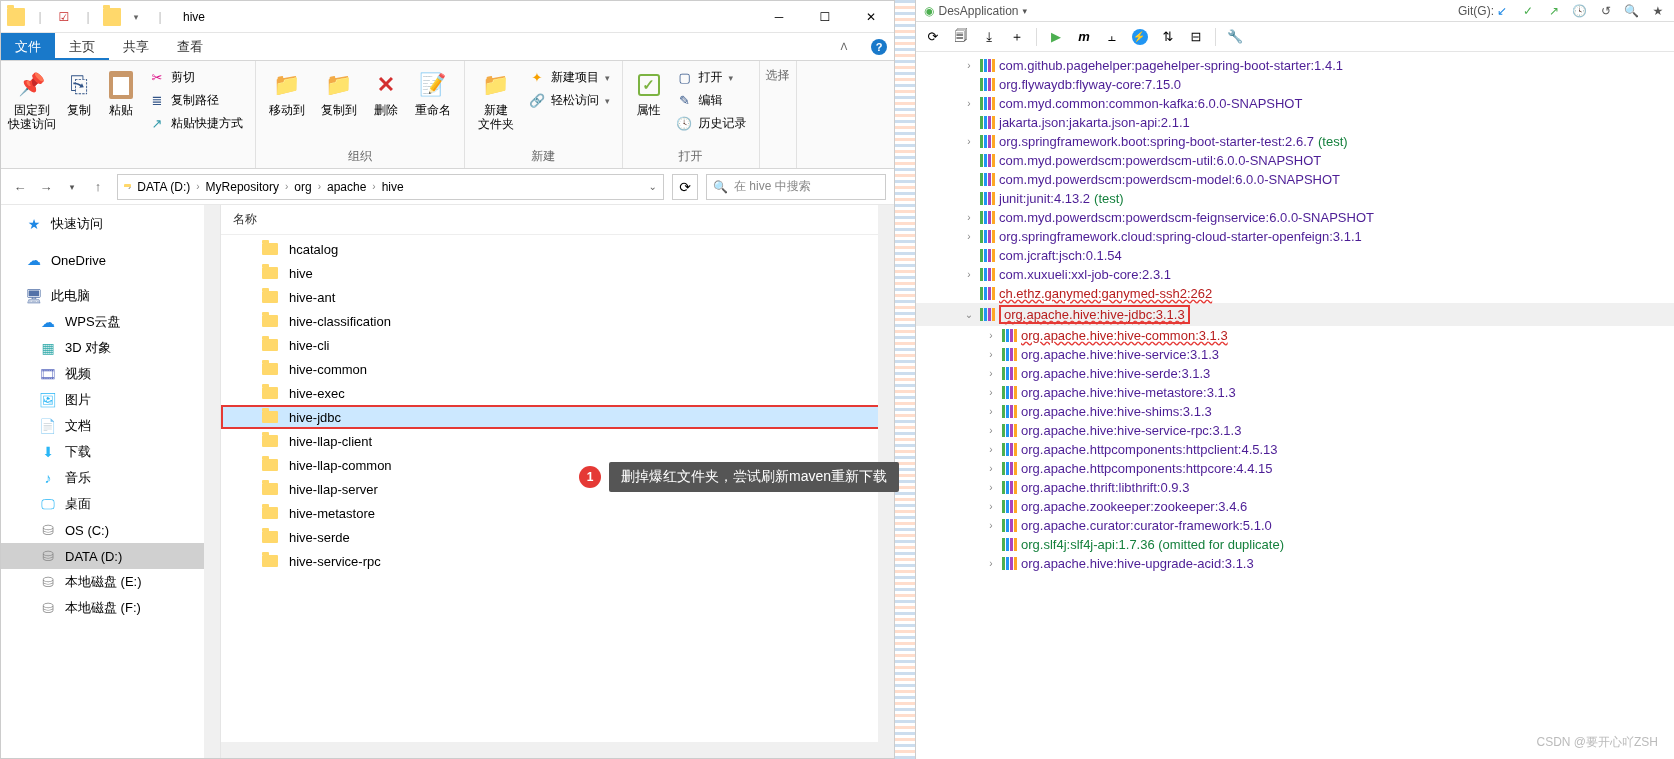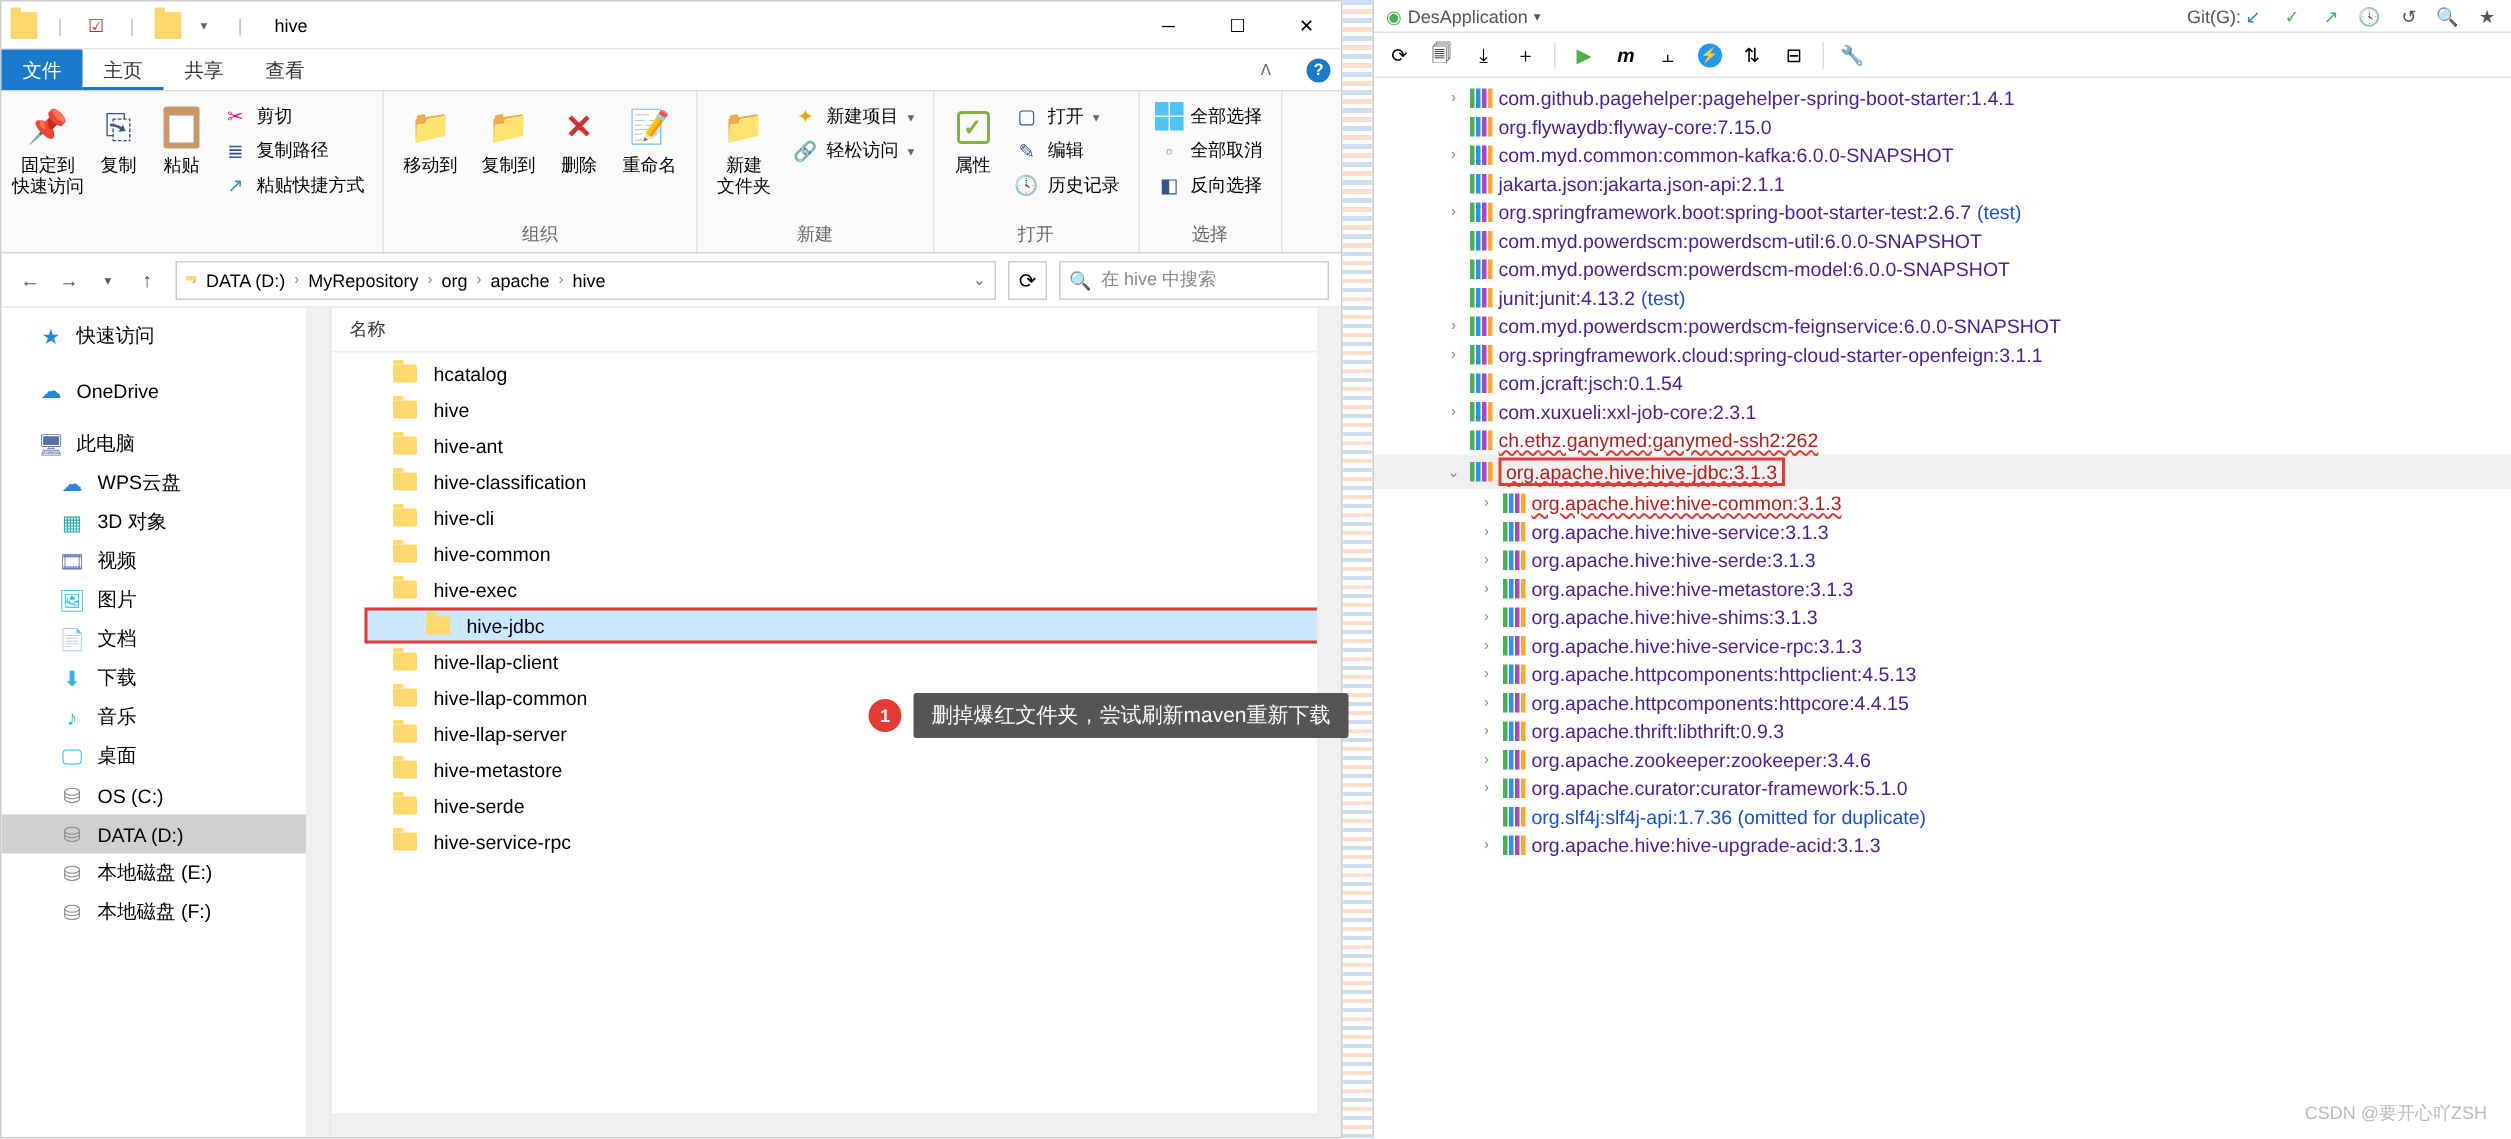--- a/index.html
+++ b/index.html
@@ -56,21 +56,21 @@
 .navitem.lvl1 { padding-left: 38px; }
 .navitem.sel { background: #d0d0d0; }
 .navitem .ni-ico { width: 18px; height: 18px; display: flex; align-items: center; justify-content: center; font-size: 14px; }
 .navgroup-gap { height: 10px; }
 
 .filepane { flex: 1; overflow: auto; position: relative; }
 .filepane .header { padding: 6px 12px; font-size: 12px; color: #333; border-bottom: 1px solid #eee; }
 .file-list { padding: 2px 0; }
 .file-row { display: flex; align-items: center; gap: 10px; padding: 3px 12px 3px 40px; font-size: 13px; }
 .file-row .fico { width: 18px; height: 18px; display: flex; align-items: center; justify-content: center; color: #f7c653; font-size: 16px; }
-.file-row.sel { background: #cce8ff; border: 2px solid #e53935; padding: 1px 10px 1px 38px; margin-left: 22px; }
+.file-row.sel { background: #cce8ff; border: 2px solid #e53935; padding: 1px 10px 1px 38px; }
 .filepane .scrollbar-r { position: absolute; right: 0; top: 0; width: 16px; height: 100%; background: #f0f0f0; }
 .filepane .scrollbar-b { position: absolute; left: 0; bottom: 0; height: 16px; width: calc(100% - 16px); background: #f0f0f0; }
 
 
 .annotation { position: absolute; left: 578px; top: 461px; display: flex; align-items: center; z-index: 50; }
 .annotation .badge { width: 22px; height: 22px; border-radius: 50%; background: #e53935; color: #fff; display: flex; align-items: center; justify-content: center; font-size: 12px; font-weight: bold; margin-right: 8px; }
 .annotation .bubble { background: #555; color: #fff; padding: 6px 12px; font-size: 14px; border-radius: 2px; white-space: nowrap; }
 
 
 .minimap { width: 20px; background: repeating-linear-gradient(0deg, #cde 0 3px, #fff 3px 6px, #fdc 6px 9px, #fff 9px 12px); }
@@ -93,21 +93,21 @@
 .mrow { display: flex; align-items: center; gap: 4px; font-size: 13px; padding: 2px 0; white-space: nowrap; }
 .mrow .indent { display: inline-block; }
 .mrow .chev { width: 14px; text-align: center; color: #888; font-size: 10px; }
 .mrow .libico { display: inline-flex; gap: 1px; }
 .mrow .libico span { width: 3px; height: 13px; }
 .mrow .b1 { background: #4caf50; }
 .mrow .b2 { background: #2196f3; }
 .mrow .b3 { background: #ab47bc; }
 .mrow .b4 { background: #ffa726; }
 .mrow .txt { color: #4c1d95; }
-.mrow .dim { color: #1d4ed8; }
+.mrow .dim { color: #15803d; }
 .mrow .err { color: #b71c1c; text-decoration: underline wavy #e53935; }
 .mrow.boxed .txt { border: 2px solid #e53935; padding: 0 3px; }
 .mrow.sel { background: #f0f0f0; }
 
 .watermark { position: absolute; right: 16px; bottom: 8px; color: #bbb; font-size: 12px; }
 
 
 .folder-ico { position: relative; width:16px; height:12px; background:#ffd86b; border-radius:1px; }
 .folder-ico::before { content:''; position:absolute; top:-3px; left:0; width:7px; height:3px; background:#ffd86b; border-radius:1px 1px 0 0; }
 
@@ -264,43 +264,20 @@
           <div class="rmini">
               <span class="ico" style="color:#358">🕓</span>
               <span>历史记录</span>
             </div>
         </div>
       </div>
       <div class="group-label">打开</div>
     </div>
 
     <div class="ribbon-group">
-      <div class="items">
-        <div class="rmini-col">
-          <div class="rmini">
-              <span class="ico">
-                <span class="sel-grid">
-                  <span></span>
-                  <span></span>
-                  <span></span>
-                  <span></span>
-                </span>
-              </span>
-              <span>全部选择</span>
-            </div>
-          <div class="rmini">
-              <span class="ico" style="color:#888">▫</span>
-              <span>全部取消</span>
-            </div>
-          <div class="rmini">
-              <span class="ico" style="color:#358">◧</span>
-              <span>反向选择</span>
-            </div>
-        </div>
-      </div>
       <div class="group-label">选择</div>
     </div>
   </div>
 
   <div class="addressbar-row">
     <div class="nav-arrows">
       <span>←</span>
       <span>→</span>
       <span style="font-size:9px">▾</span>
       <span>↑</span>

